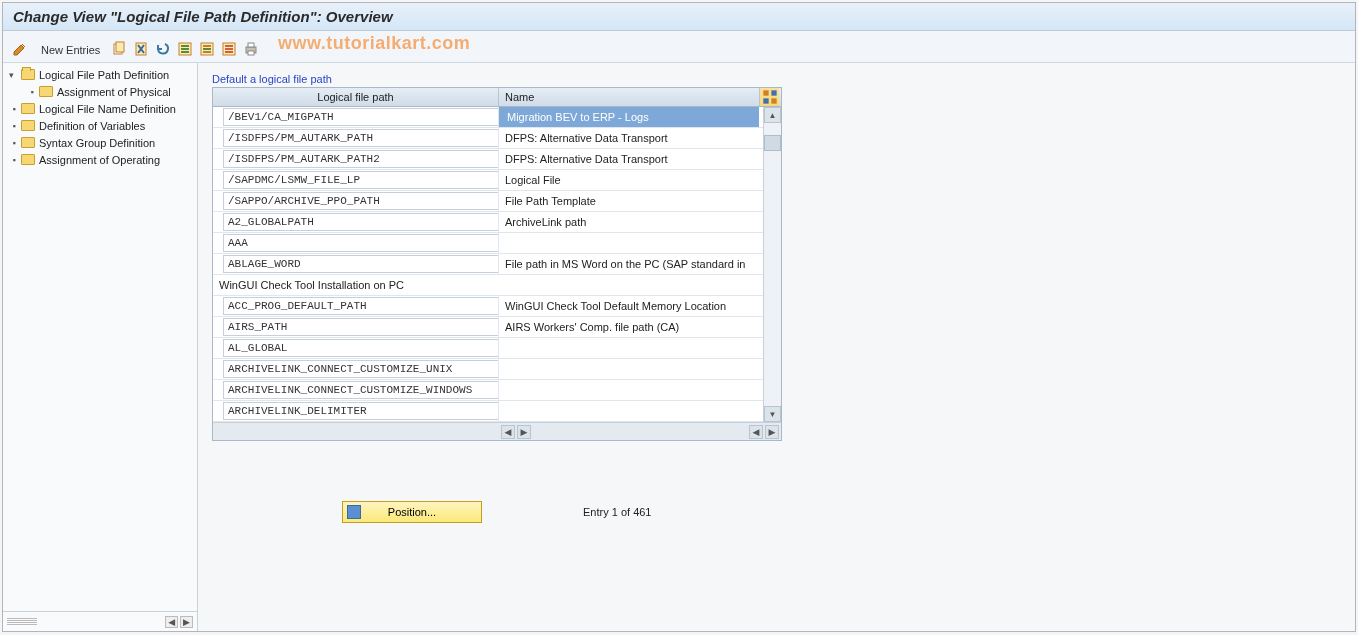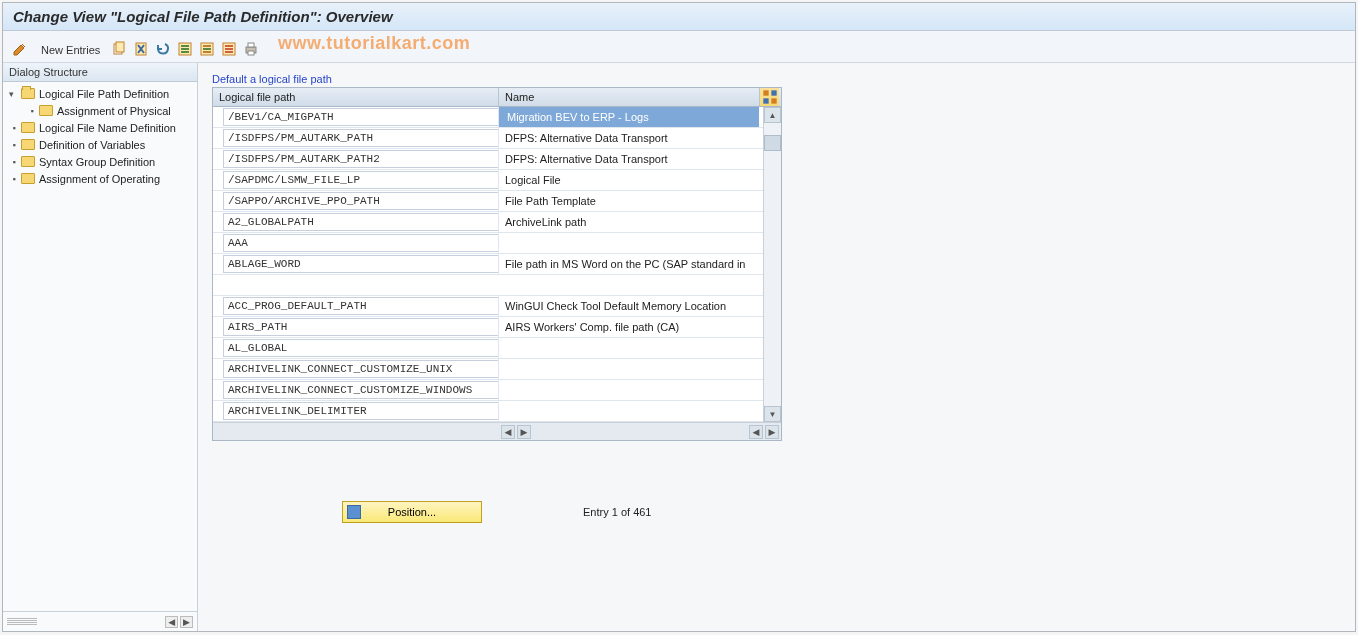--- a/index.html
+++ b/index.html
@@ -162,21 +162,21 @@
     display:flex;
     background: linear-gradient(to bottom, #e6edf5, #d0dce8);
     border-bottom: 1px solid #a9b7c6;
   }
   .th {
     padding: 3px 6px;
     font-size: 11px;
     color: #222;
     border-right: 1px solid #b8c4d0;
   }
-  .th1 { width: 286px; }
+  .th1 { width: 286px; text-align: center; }
   .th2 { width: 260px; border-right:none; }
   .th-settings {
     width: 20px;
     border-left:1px solid #b8c4d0;
     display:flex;align-items:center;justify-content:center;
     background: linear-gradient(to bottom, #fce29a, #f8d877);
   }
   .table-body { display:flex; }
   .table-rows { flex:1; }
   .row { display:flex; height:21px; border-bottom:1px solid #dfe6ee; }
@@ -339,21 +339,20 @@
           <rect x="3" y="6" width="10" height="6" fill="#c8c0b0" stroke="#888"></rect>
           <rect x="5" y="2" width="6" height="4" fill="#fff" stroke="#888"></rect>
           <rect x="5" y="10" width="6" height="4" fill="#fff" stroke="#888"></rect>
         </svg>
     </span>
     <div class="watermark">www.tutorialkart.com</div>
   </div>
 
   <div class="content-area">
     <div class="sidebar">
-      <div class="sidebar-header">Dialog Structure</div>
       <div class="tree" id="tree-container">
           <div class="tree-item level0 open-folder">
             <span class="arrow" style="font-size: 9px; margin-right: 2px;">▾</span>
             <span class="folder-icon open"></span>
             <span>Logical File Path Definition</span>
           </div>
           <div class="tree-item level1">
             <span class="bullet" style="font-size: 9px; margin-right: 2px;">▪</span>
             <span class="folder-icon closed"></span>
             <span>Assignment of Physical</span>
@@ -448,20 +447,23 @@
                   <span></span>
                 </div>
               </div>
               <div class="row">
                 <div class="cell cell1"><input value="ABLAGE_WORD" style=""></div>
                 <div class="cell cell2">
                   <span>File path in MS Word on the PC (SAP standard in</span>
                 </div>
               </div>
               <div class="row">
+                <div class="cell cell2">
+                  <span>WinGUI Check Tool Installation on PC</span>
+                </div>
               </div>
               <div class="row">
                 <div class="cell cell1"><input value="ACC_PROG_DEFAULT_PATH" style=""></div>
                 <div class="cell cell2">
                   <span>WinGUI Check Tool Default Memory Location</span>
                 </div>
               </div>
               <div class="row">
                 <div class="cell cell1"><input value="AIRS_PATH" style=""></div>
                 <div class="cell cell2">

